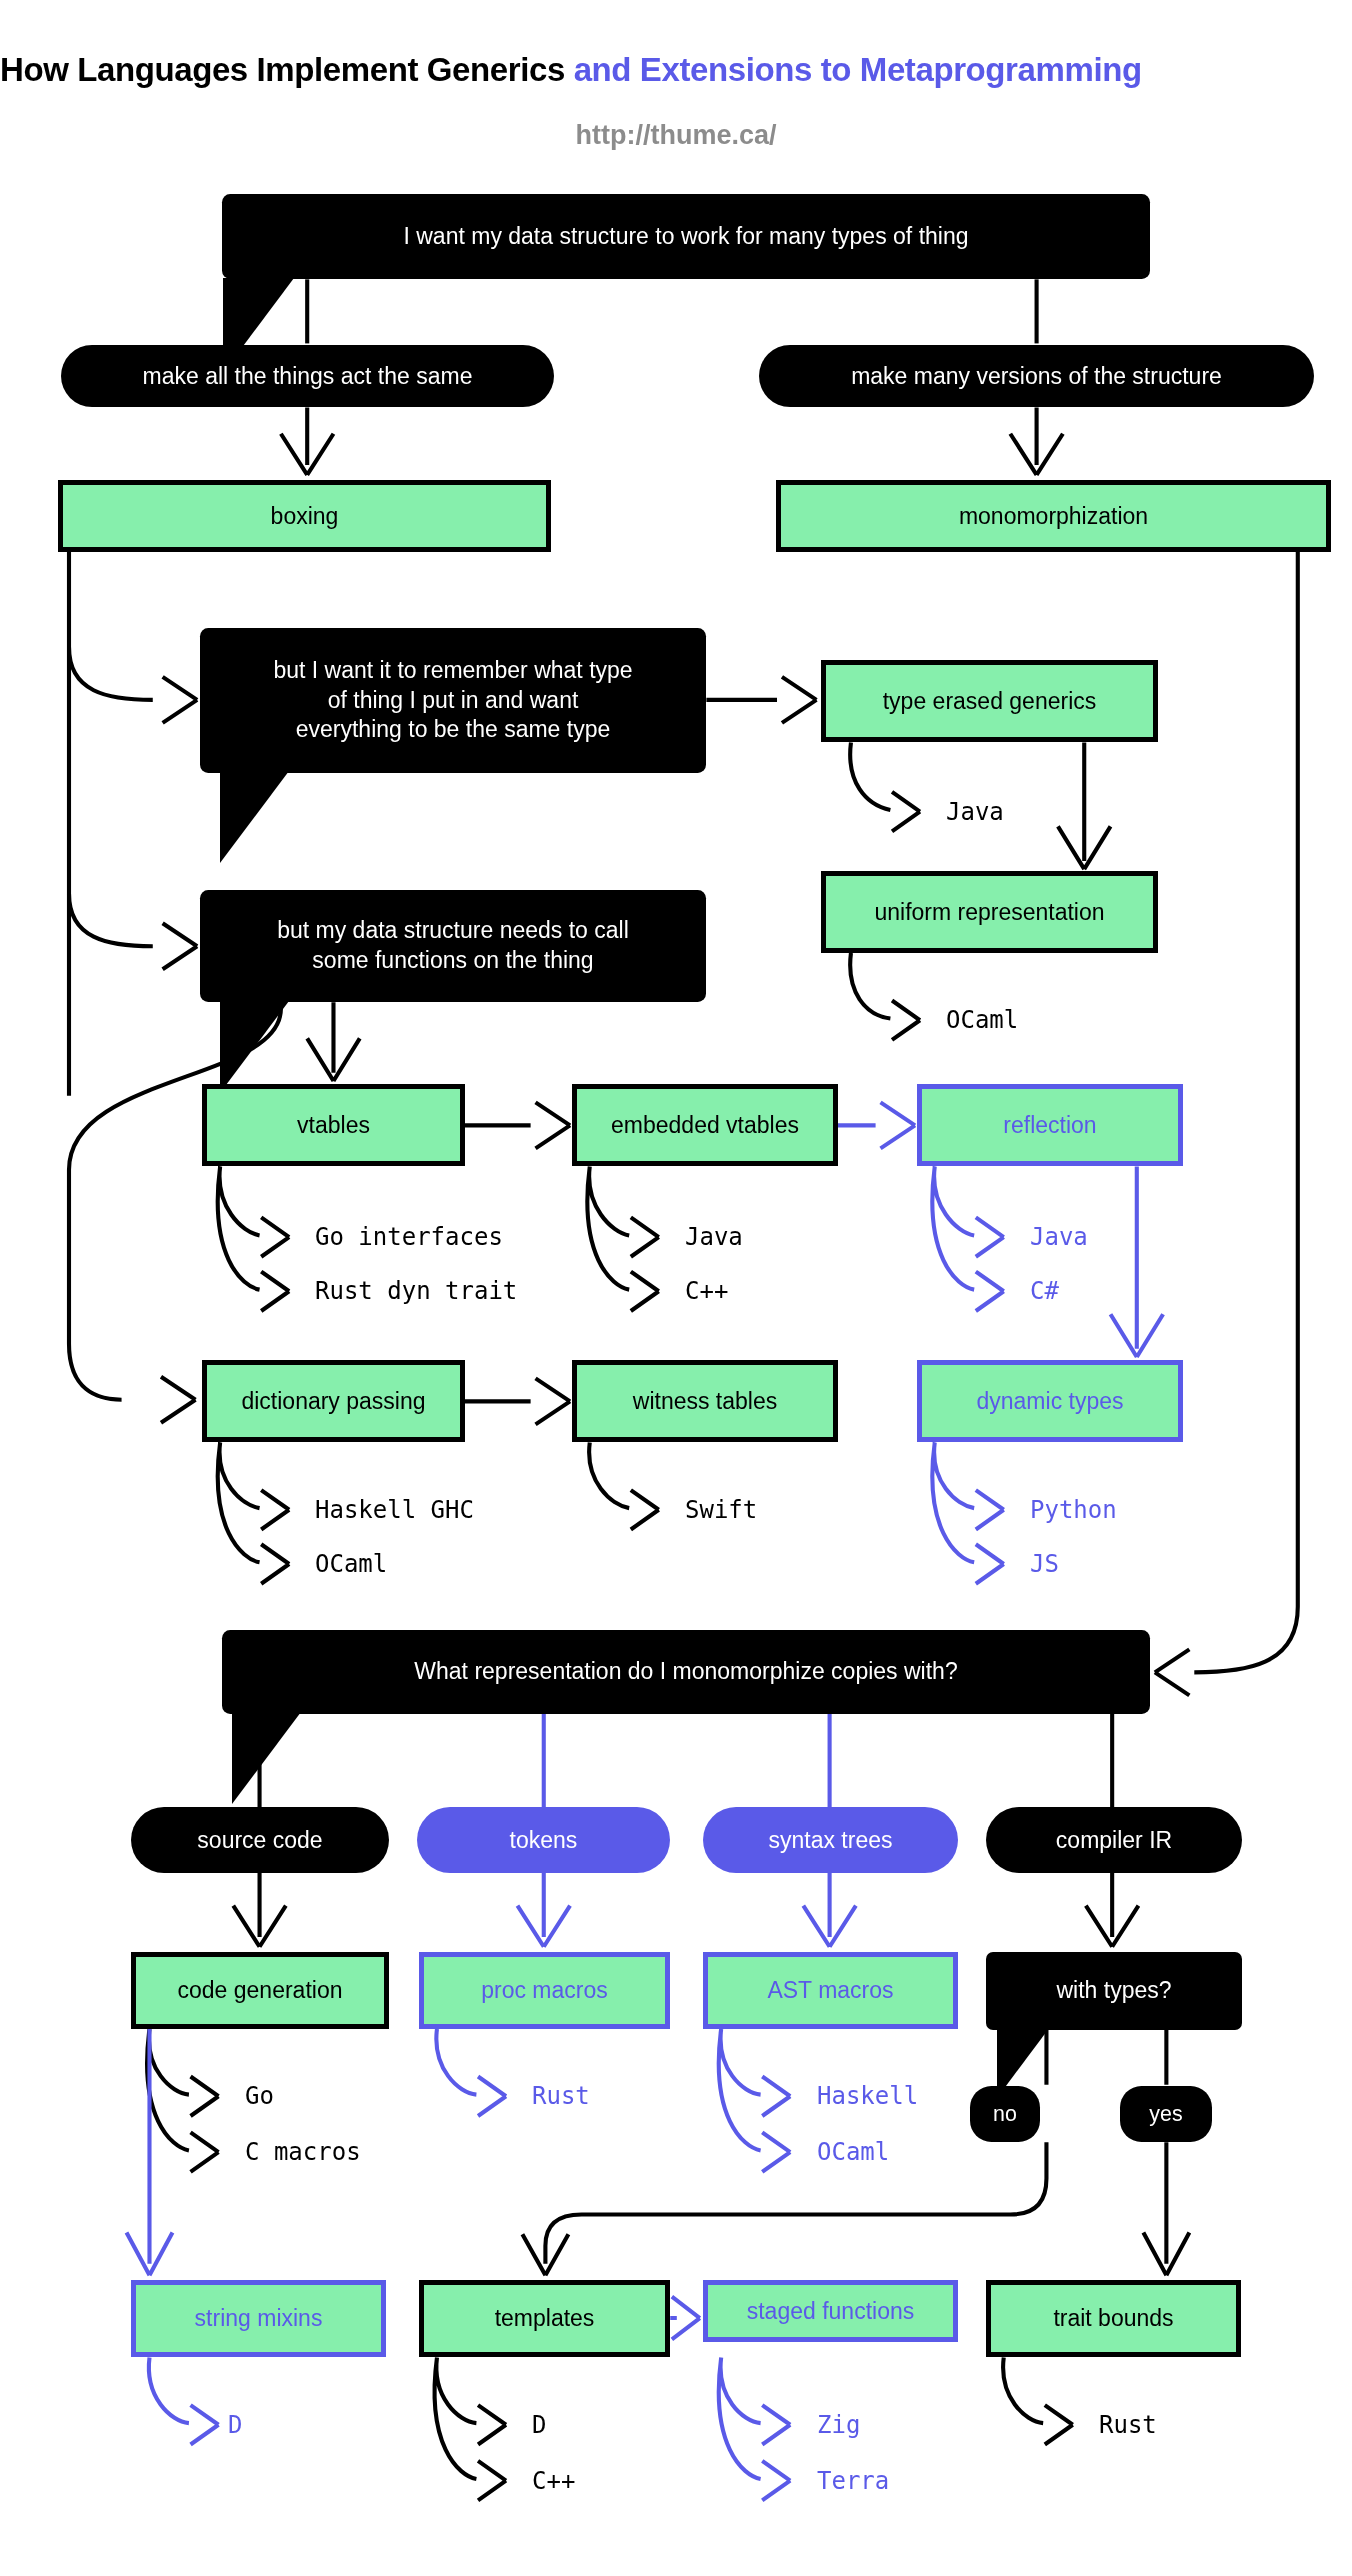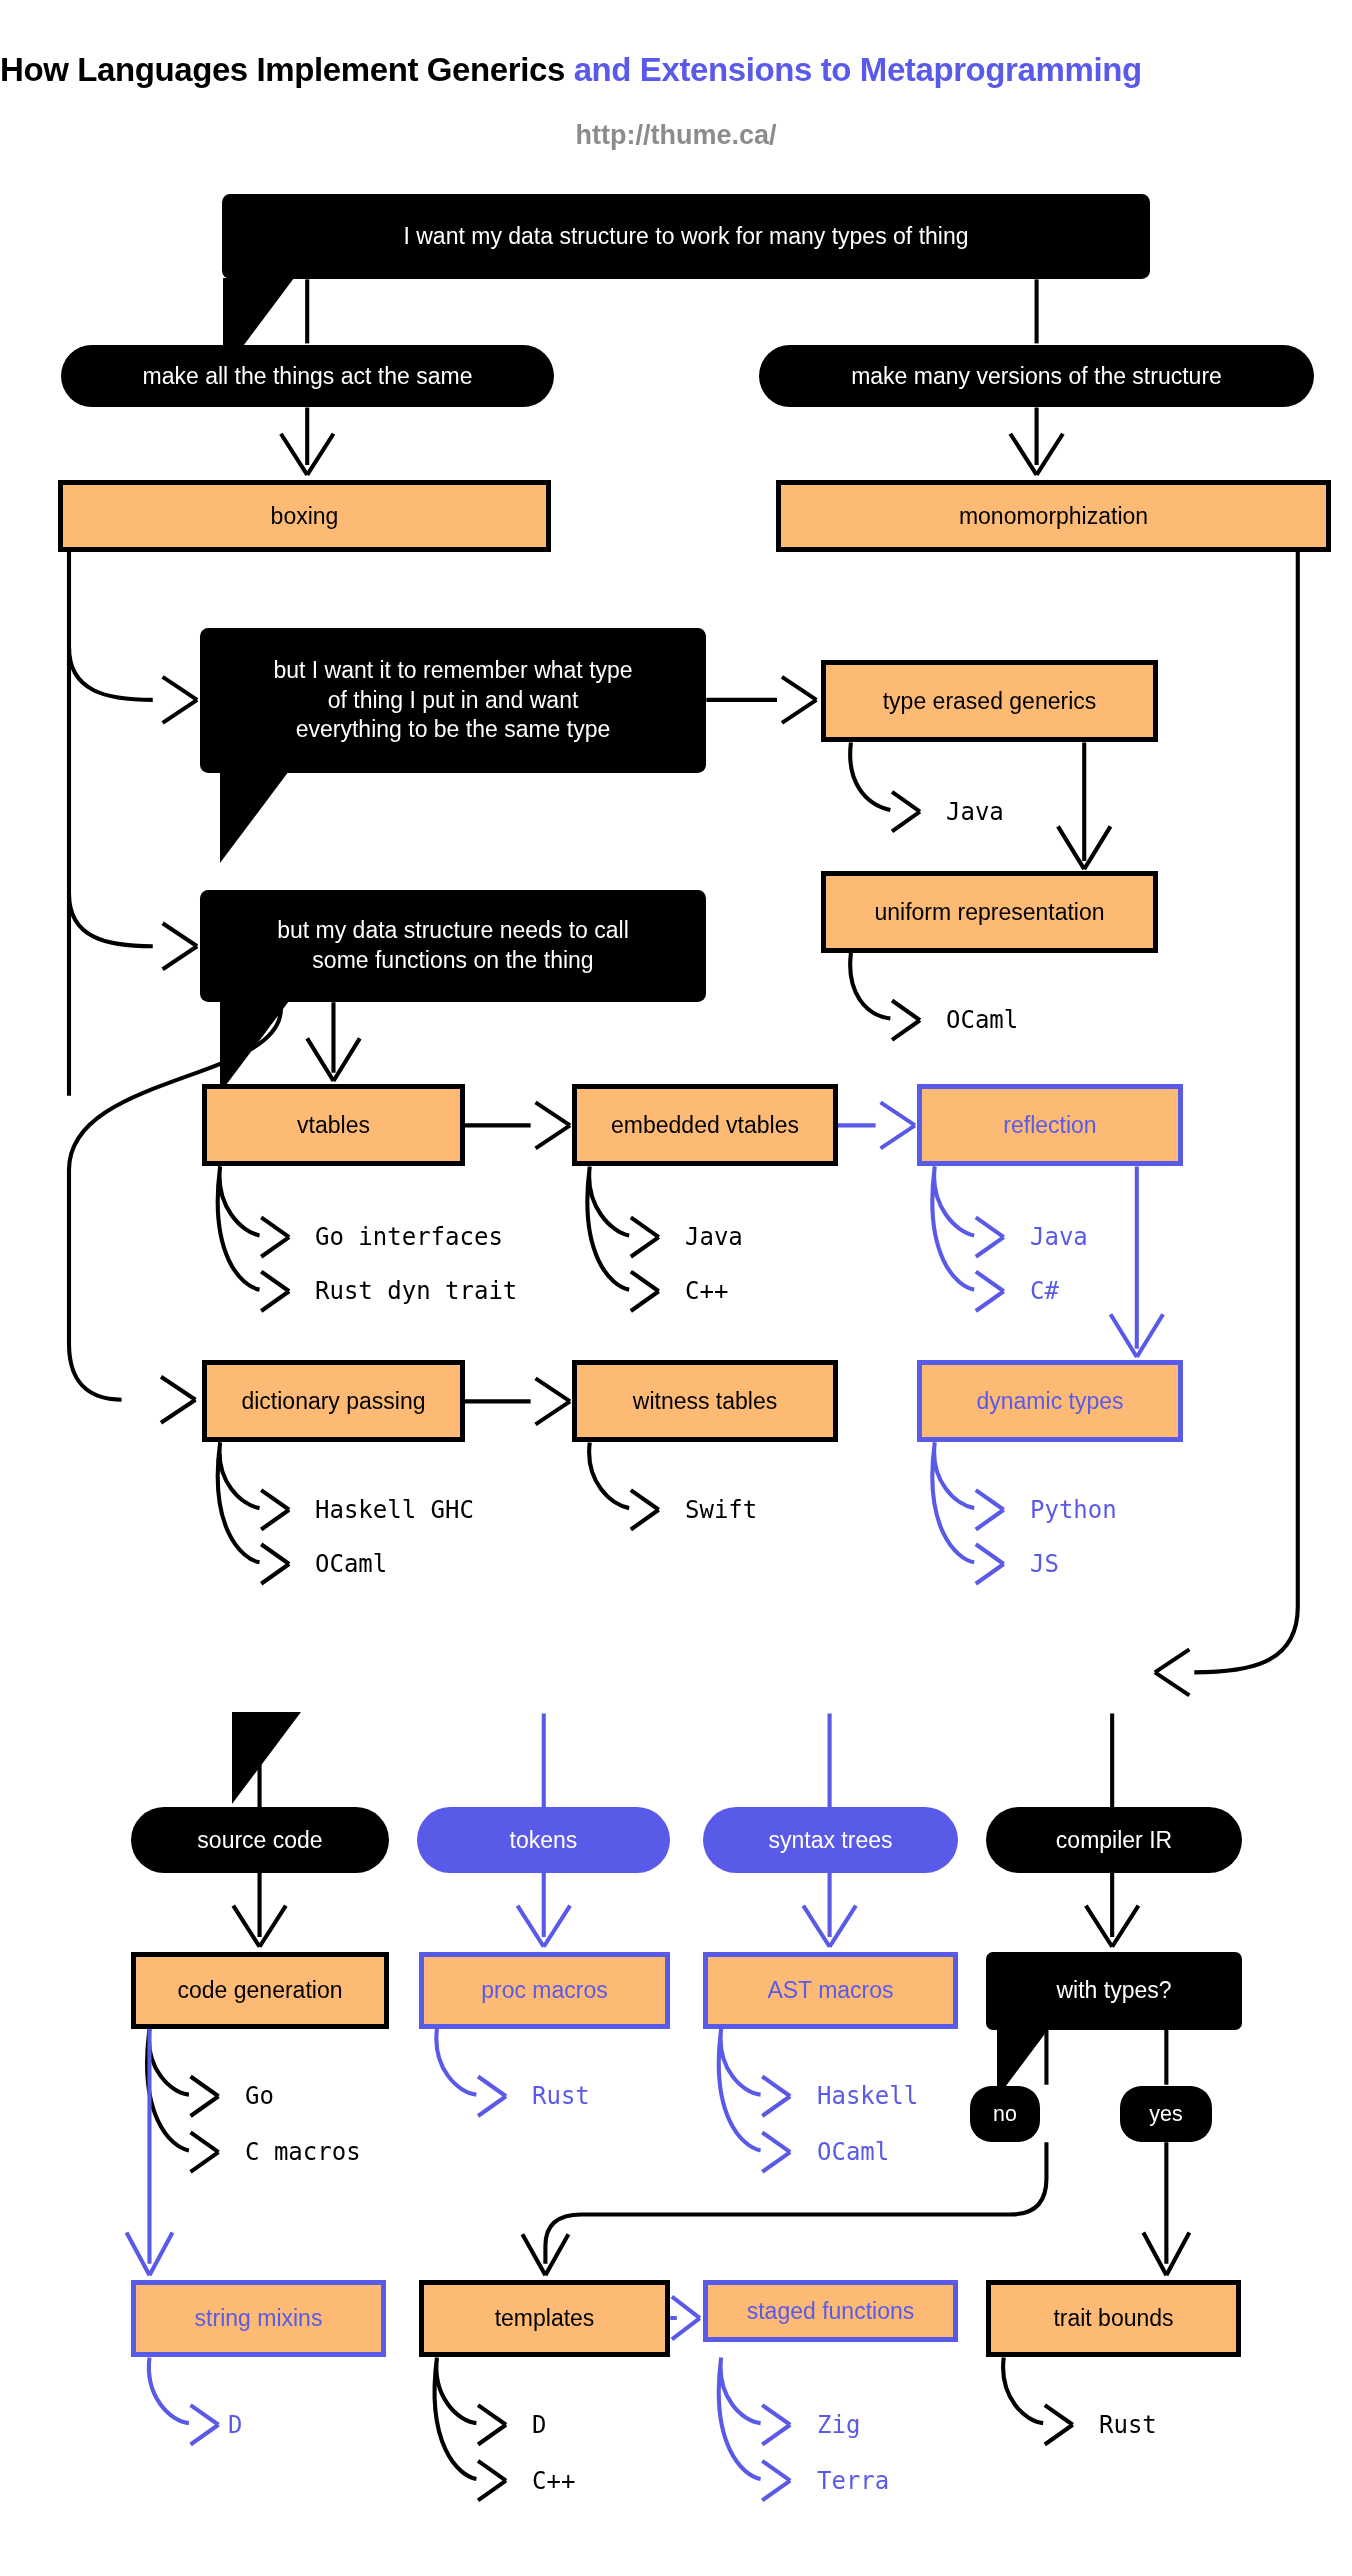--- a/index.html
+++ b/index.html
@@ -14,21 +14,21 @@
   .page-title .alt{color:var(--accent);}
   .page-subtitle{position:absolute;left:0;top:120px;width:100%;text-align:center;
     font-size:27px;font-weight:bold;color:var(--subtitle);}
   .node{position:absolute;box-sizing:border-box;display:flex;align-items:center;
     justify-content:center;text-align:center;}
   .bubble{background:#000;color:#fff;border-radius:8.2px;font-size:23px;line-height:1.3;}
   .tail{position:absolute;background:#000;clip-path:polygon(0 0,100% 0,0 100%);}
   .pill{background:#000;color:#fff;border-radius:33px;font-size:23px;}
   .pill.blue{background:var(--accent);}
   .pill.small{border-radius:21.4px;font-size:21.4px;}
-  .box{background:#fdba74;border:5px solid #000;color:#000;font-size:23px;}
+  .box{background:#86efac;border:5px solid #000;color:#000;font-size:23px;}
   .box.blue{border-color:var(--accent);color:var(--accent);}
   .mono{position:absolute;transform:translateY(-50%);white-space:nowrap;
     font-family:"DejaVu Sans Mono",monospace;font-size:24px;color:#000;}
   .mono.blue{color:var(--accent);}
 </style>
 </head>
 <body>
 
 <div id="canvas">
 
@@ -150,20 +150,23 @@
   <div class="node box blue" style="left:917px;top:1360px;width:266px;height:82px">
       <span>dynamic types</span>
     </div>
 
   <div class="mono" style="left:315px;top:1510px">Haskell GHC</div>
   <div class="mono" style="left:315px;top:1564px">OCaml</div>
   <div class="mono" style="left:685px;top:1510px">Swift</div>
   <div class="mono blue" style="left:1030px;top:1510px">Python</div>
   <div class="mono blue" style="left:1030px;top:1564px">JS</div>
 
+  <div class="node bubble" style="left:222px;top:1630px;width:928px;height:84px">
+      <span>What representation do I monomorphize copies with?</span>
+    </div>
   <div class="tail" style="left:232px;top:1712px;width:69px;height:92px"></div>
 
   <div class="node pill" style="left:131px;top:1807px;width:258px;height:66px">
       <span>source code</span>
     </div>
   <div class="node pill blue" style="left:417px;top:1807px;width:253px;height:66px">
       <span>tokens</span>
     </div>
   <div class="node pill blue" style="left:703px;top:1807px;width:255px;height:66px">
       <span>syntax trees</span>

